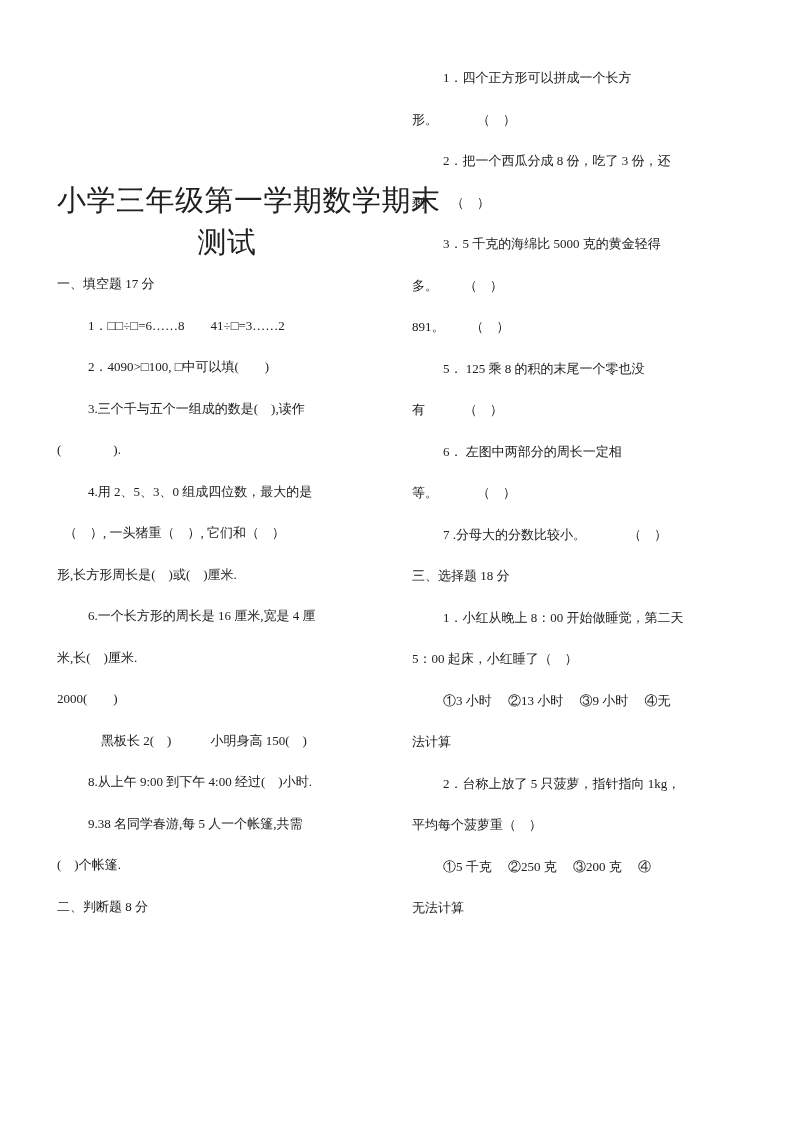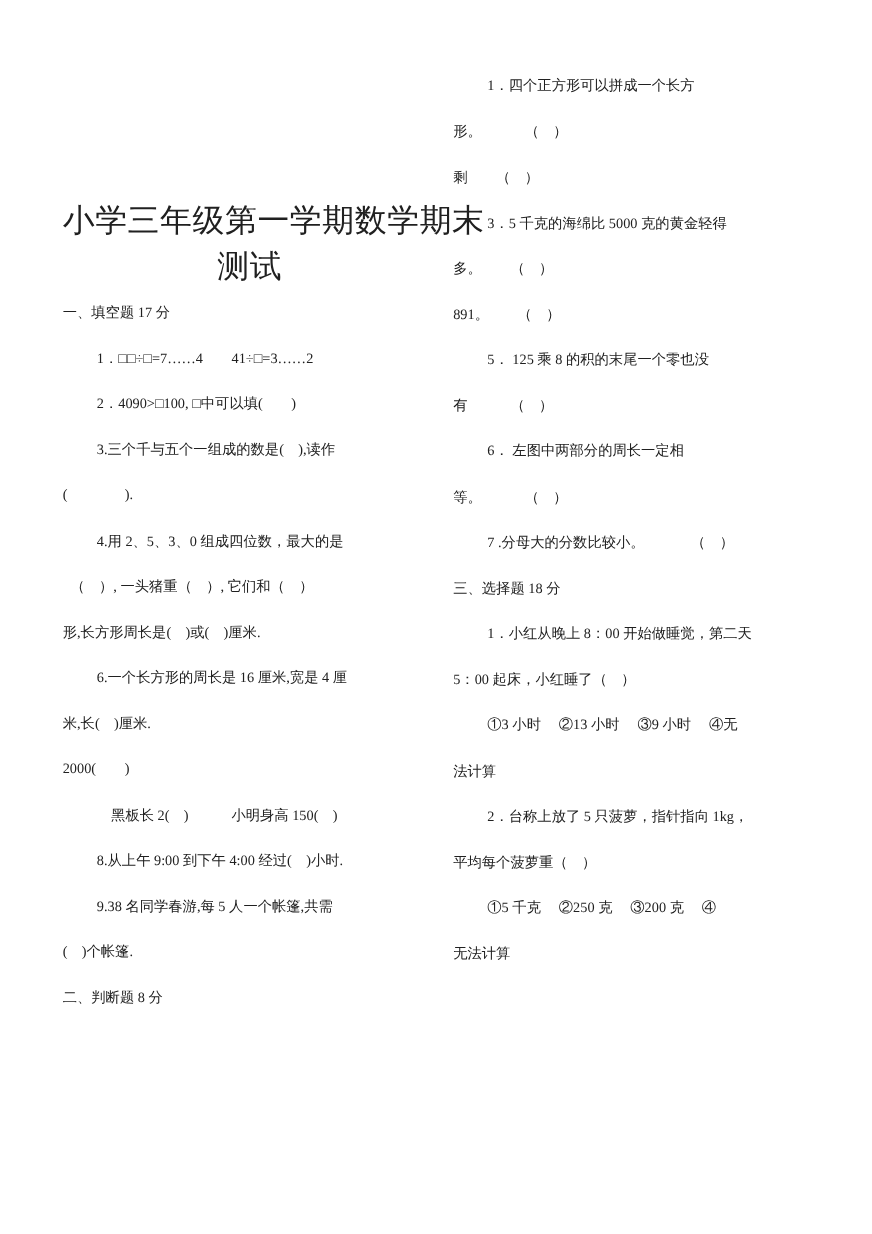--- a/index.html
+++ b/index.html
@@ -55,21 +55,21 @@
 </head>
 <body>
 
 <div class="page">
 
   <div class="col col-left">
     <p class="title-line">小学三年级第一学期数学期末</p>
     <p class="title-line">测试</p>
     <div id="left-lines">
         <p class="line flush">一、填空题 17 分</p>
-        <p class="line q">1．□□÷□=7……4　　41÷□=3……2</p>
+        <p class="line q">1．□□÷□=6……8　　41÷□=3……2</p>
         <p class="line q">2．4090&gt;□100, □中可以填(　　)</p>
         <p class="line q">3.三个千与五个一组成的数是(　),读作</p>
         <p class="line flush">(　　　　).</p>
         <p class="line q">4.用 2、5、3、0 组成四位数，最大的是</p>
         <p class="line sm">（　）, 一头猪重（　）, 它们和（　）</p>
         <p class="line flush">形,长方形周长是(　)或(　)厘米.</p>
         <p class="line q">6.一个长方形的周长是 16 厘米,宽是 4 厘</p>
         <p class="line flush">米,长(　)厘米.</p>
         <p class="line flush">2000(　　)</p>
         <p class="line lg">黑板长 2(　)　　　小明身高 150(　)</p>
@@ -77,20 +77,21 @@
         <p class="line q">9.38 名同学春游,每 5 人一个帐篷,共需</p>
         <p class="line flush">(　)个帐篷.</p>
         <p class="line flush">二、判断题 8 分</p>
       </div>
   </div>
 
   <div class="col col-right">
     <div id="right-lines">
         <p class="line q">1．四个正方形可以拼成一个长方</p>
         <p class="line flush">形。　　　（　）</p>
+        <p class="line q">2．把一个西瓜分成 8 份，吃了 3 份，还</p>
         <p class="line flush">剩　　（　）</p>
         <p class="line q">3．5 千克的海绵比 5000 克的黄金轻得</p>
         <p class="line flush">多。　　（　）</p>
         <p class="line flush">891。　　（　）</p>
         <p class="line q">5． 125 乘 8 的积的末尾一个零也没</p>
         <p class="line flush">有　　　（　）</p>
         <p class="line q">6． 左图中两部分的周长一定相</p>
         <p class="line flush">等。　　　（　）</p>
         <p class="line q">7 .分母大的分数比较小。　　　 （　）</p>
         <p class="line flush">三、选择题 18 分</p>

